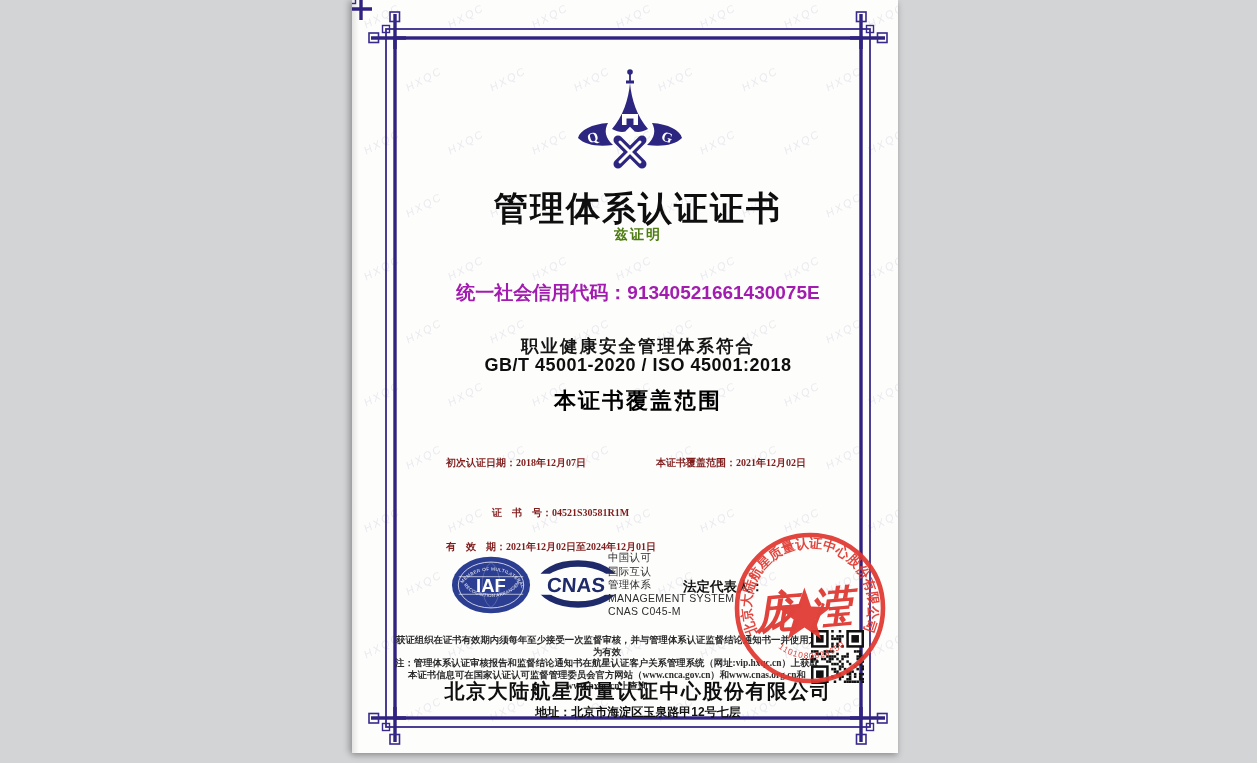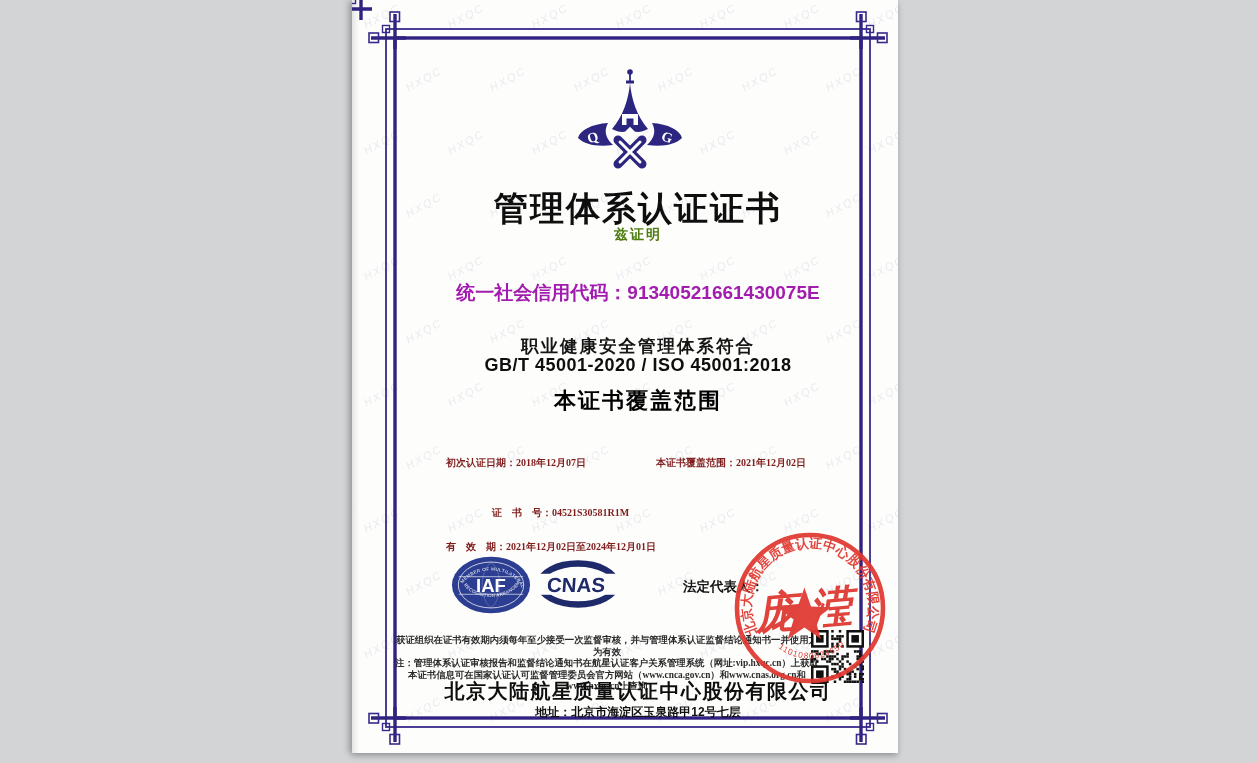--- a/index.html
+++ b/index.html
@@ -209,20 +209,27 @@
           <textPath href="#iafBot" startOffset="2">RECOGNITION ARRANGEMENT</textPath>
         </text>
       </svg>
 
       <svg class="abs" style="left:185px;top:557px;" width="82" height="56" viewBox="0 0 84 56">
         <ellipse cx="42" cy="27" rx="39" ry="21" fill="none" stroke="#1e2a6a" stroke-width="6.5"></ellipse>
         <rect x="0" y="16.5" width="84" height="21.5" fill="#fdfdfc"></rect>
         <text x="42" y="35" text-anchor="middle" font-size="21" font-weight="800" fill="#1e2a6a" transform="skewX(-4)">CNAS</text>
       </svg>
 
+      <div class="abs cnasinfo" style="left:256px;top:551px;">
+        <div>中国认可</div>
+        <div>国际互认</div>
+        <div>管理体系</div>
+        <div>MANAGEMENT SYSTEM</div>
+        <div>CNAS C045-M</div>
+      </div>
 
       <div class="abs legal serif" style="left:331px;top:578px;">法定代表人：</div>
 
       <div class="abs notes serif" style="left:40px;top:635px;width:430px;">
         <div>获证组织在证书有效期内须每年至少接受一次监督审核，并与管理体系认证监督结论通知书一并使用方为有效</div>
         <div>注：管理体系认证审核报告和监督结论通知书在航星认证客户关系管理系统（网址:vip.hxqc.cn）上获取</div>
         <div>本证书信息可在国家认证认可监督管理委员会官方网站（www.cnca.gov.cn）和www.cnas.org.cn和www.hxqc.cn上查询</div>
       </div>
 
       <svg class="abs" style="left:459px;top:630px;" width="53" height="53" viewBox="0 0 53 53" id="qr">

